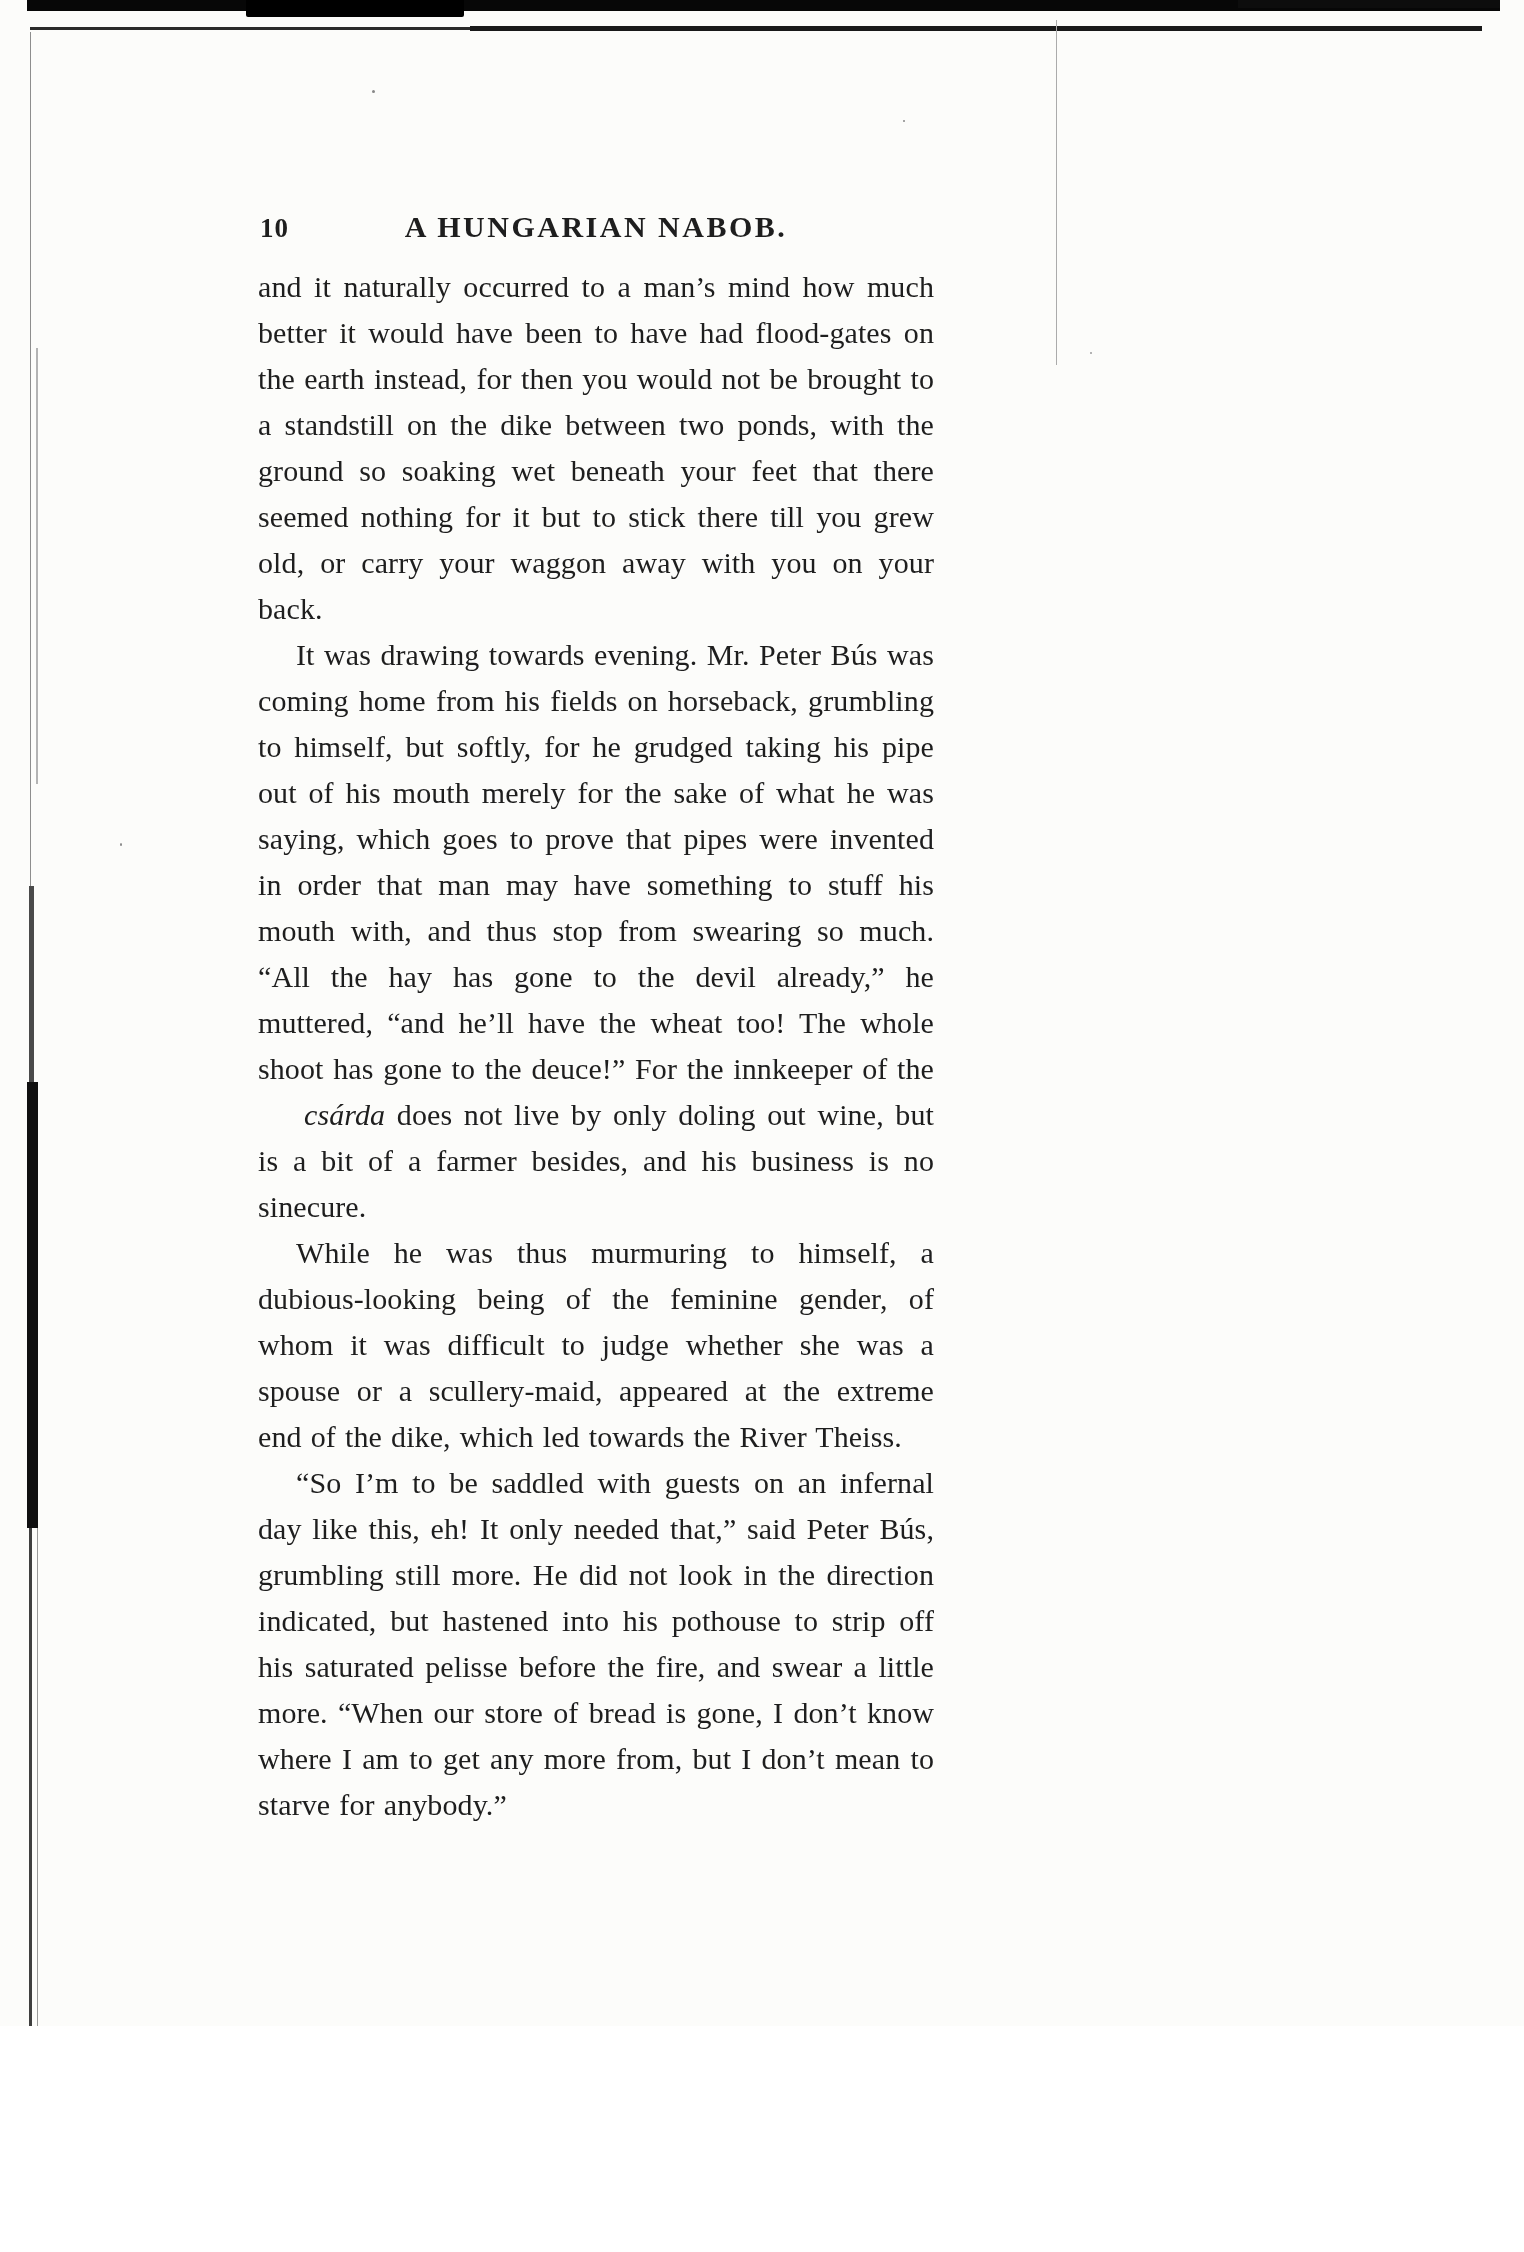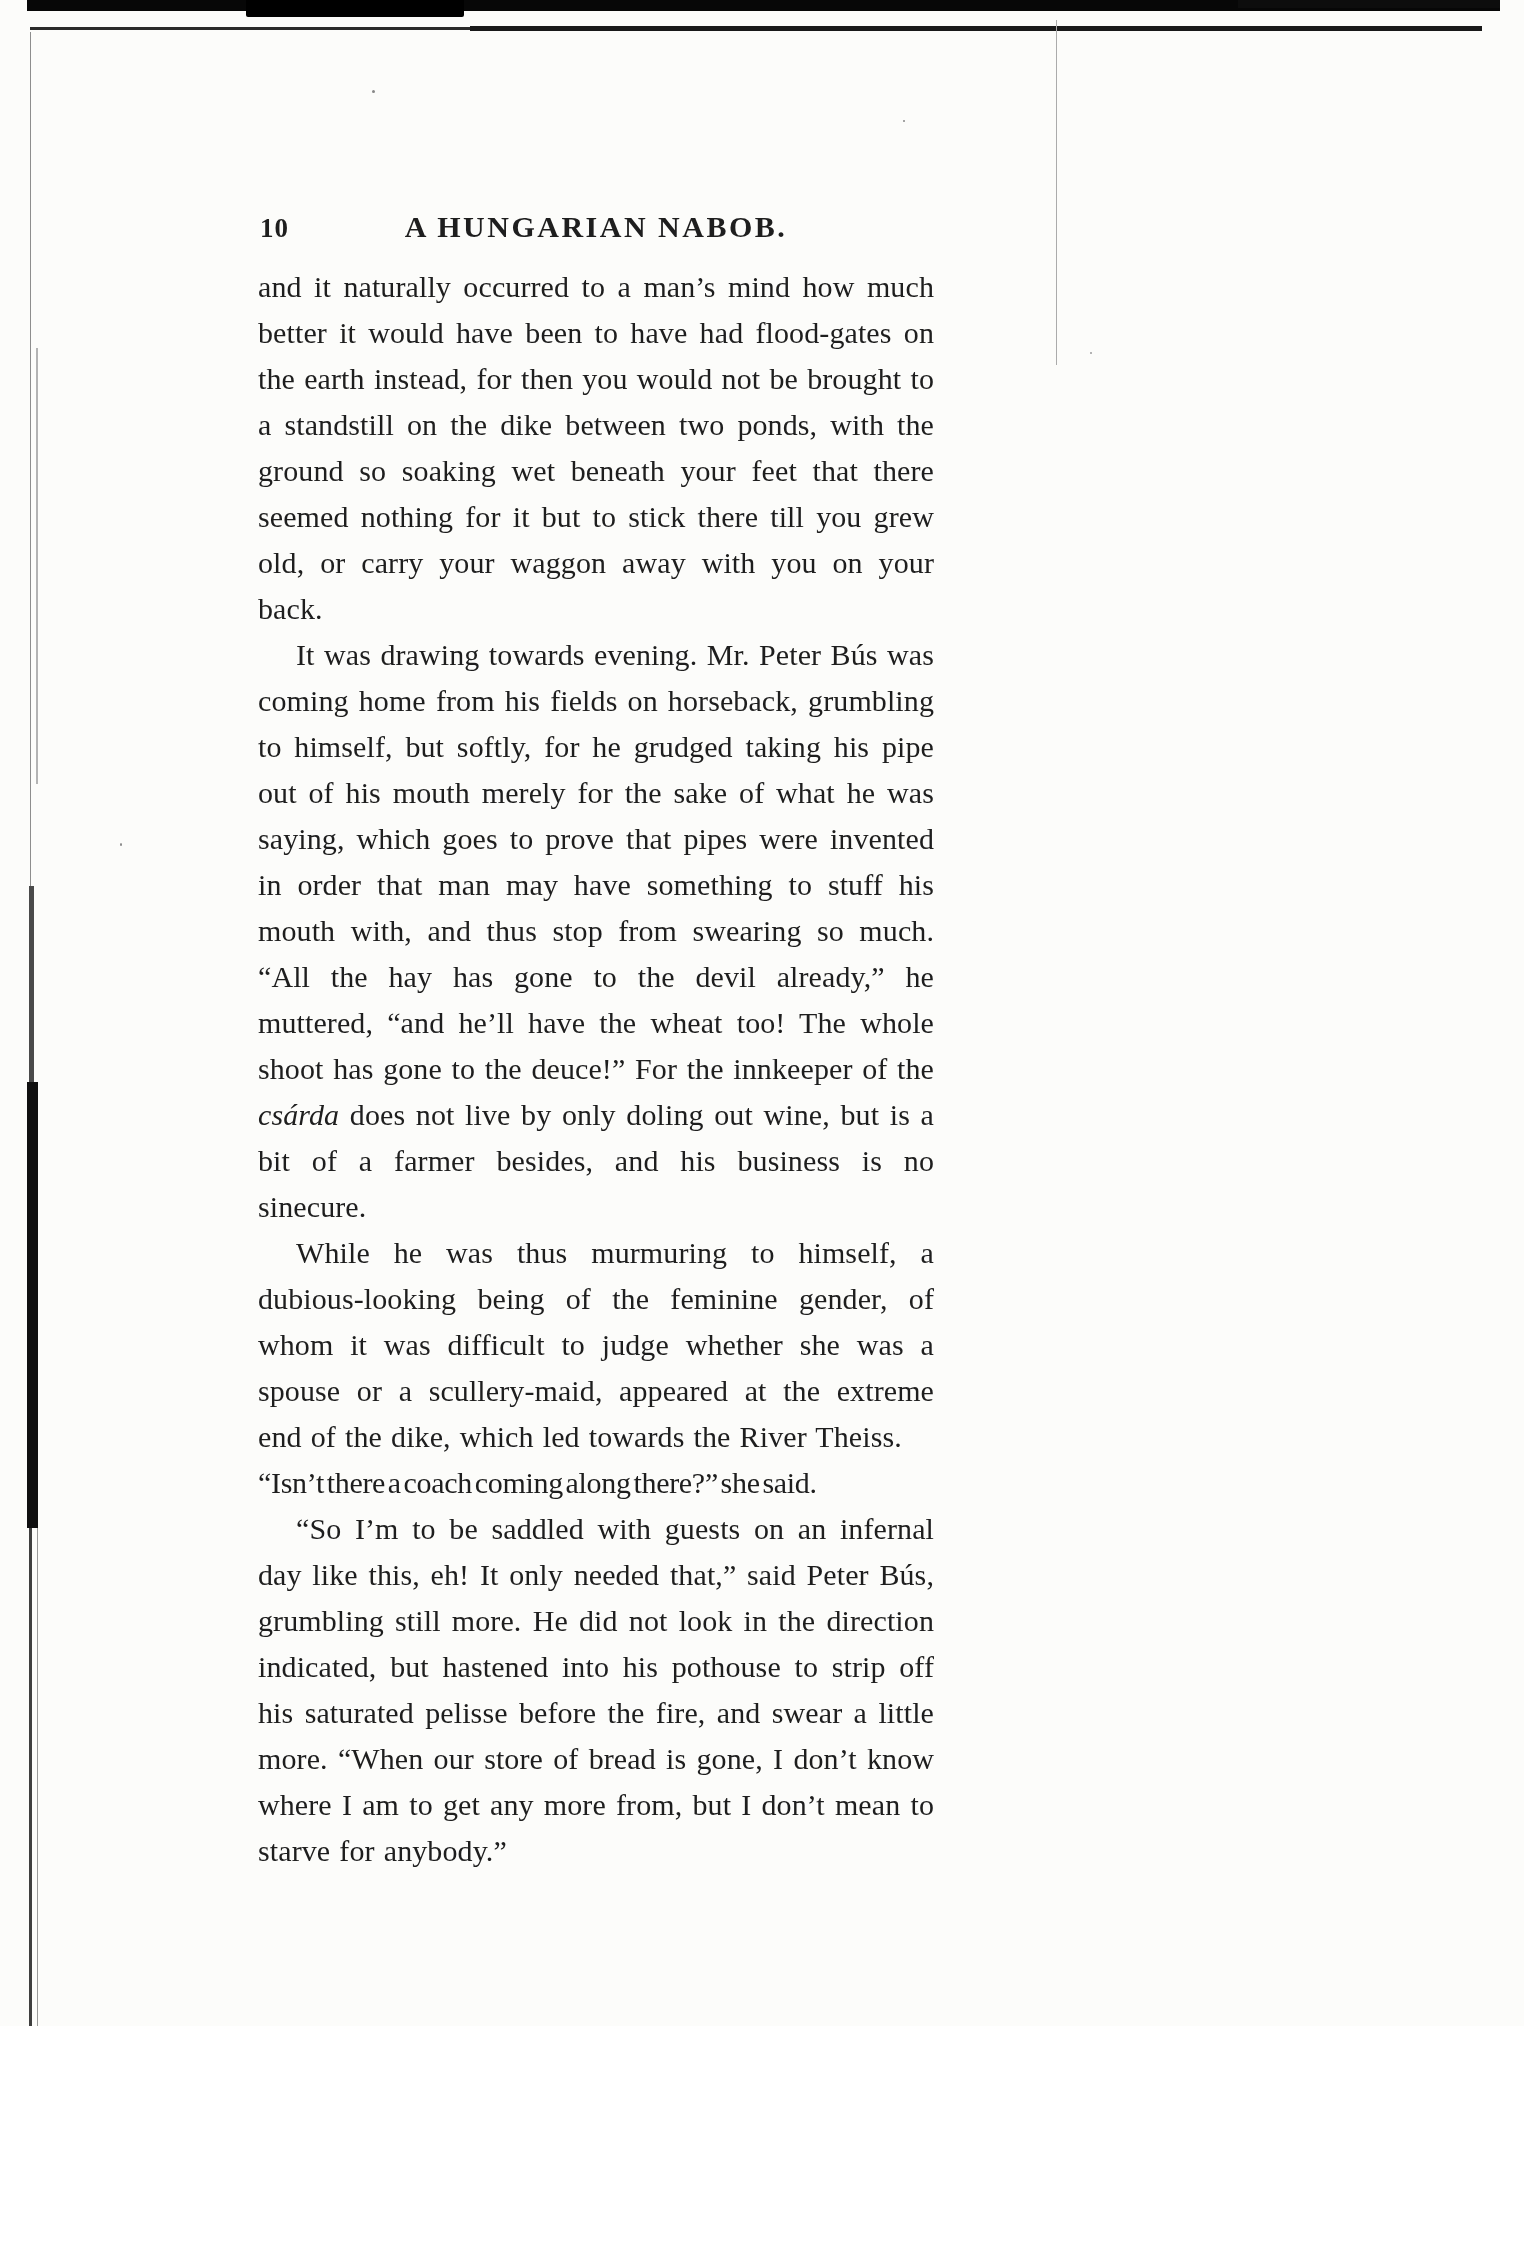--- a/index.html
+++ b/index.html
@@ -80,21 +80,21 @@
     letter-spacing: 0.1px;
     word-spacing: 1.5px;
   }
   .body-text p.indent { text-indent: 38px; }
   .body-text p.tight {
     word-spacing: -4.5px;
     letter-spacing: -0.3px;
     white-space: nowrap;
     text-align: left;
   }
-  .body-text i { font-style: italic; }
+  .body-text i { font-style: italic; margin-left: 46px; }
 </style>
 </head>
 <body>
 
 <div class="scan-page">
 
   <div class="artifact bar-top-main"></div>
   <div class="artifact bar-top-thick"></div>
   <div class="artifact bar-top-right"></div>
   <div class="artifact line-top-2"></div>
@@ -114,18 +114,17 @@
 
   <div class="content">
     <header class="page-header">
       <span class="page-number">10</span>
       <span class="running-title">A HUNGARIAN NABOB.</span>
     </header>
     <main class="body-text">
         <p><span>and it naturally occurred to a man’s mind how much better it would have been to have had flood-gates on the earth instead, for then you would not be brought to a standstill on the dike between two ponds, with the ground so soaking wet beneath your feet that there seemed nothing for it but to stick there till you grew old, or carry your waggon away with you on your back.</span></p>
         <p class="indent"><span>It was drawing towards evening. Mr. Peter Bús was coming home from his fields on horseback, grumbling to himself, but softly, for he grudged taking his pipe out of his mouth merely for the sake of what he was saying, which goes to prove that pipes were invented in order that man may have something to stuff his mouth with, and thus stop from swearing so much. “All the hay has gone to the devil already,” he muttered, “and he’ll have the wheat too! The whole shoot has gone to the deuce!” For the innkeeper of the </span><i>csárda</i><span> does not live by only doling out wine, but is a bit of a farmer besides, and his business is no sinecure.</span></p>
         <p class="indent"><span>While he was thus murmuring to himself, a dubious-looking being of the feminine gender, of whom it was difficult to judge whether she was a spouse or a scullery-maid, appeared at the extreme end of the dike, which led towards the River Theiss.</span></p>
-        <p class="tight"><span>“Isn’t there a coach coming along there?” she said.</span></p>
         <p class="indent"><span>“So I’m to be saddled with guests on an infernal day like this, eh! It only needed that,” said Peter Bús, grumbling still more. He did not look in the direction indicated, but hastened into his pothouse to strip off his saturated pelisse before the fire, and swear a little more. “When our store of bread is gone, I don’t know where I am to get any more from, but I don’t mean to starve for anybody.”</span></p>
       </main>
   </div>
 
 </div>
 
 </body></html>

